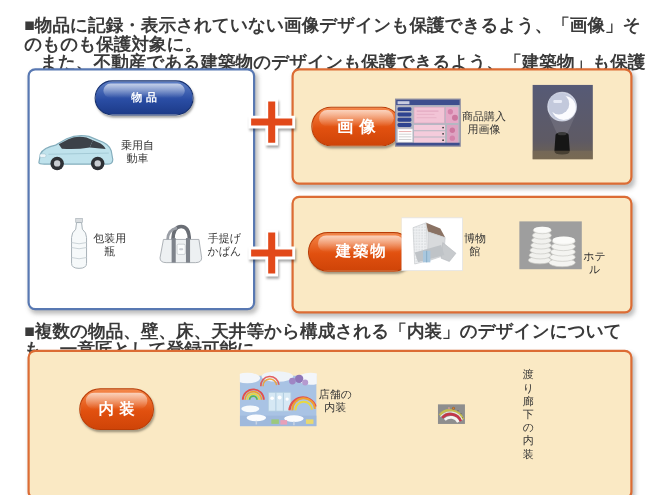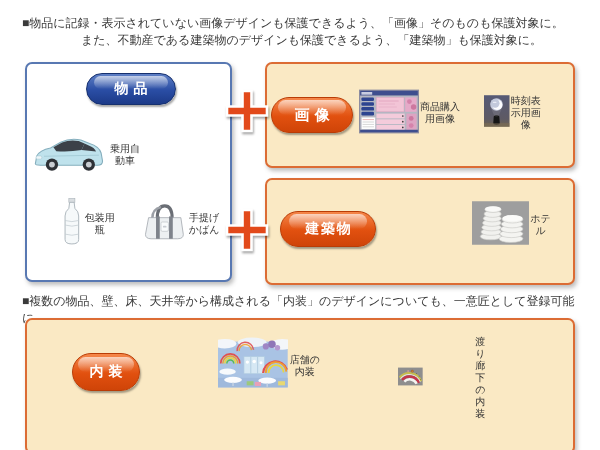--- a/index.html
+++ b/index.html
@@ -3,21 +3,21 @@
 <meta charset="utf-8">
 <style>
   html,body{margin:0;padding:0;}
   body{
     width:600px;height:450px;position:relative;background:#ffffff;
     font-family:"Liberation Sans","DejaVu Sans",sans-serif;
     color:#3a3a3a;overflow:hidden;
   }
   .intro{
     position:absolute;left:22px;width:566px;
-    font-size:12px;font-weight:normal;line-height:17px;color:#3a3a3a;
+    font-size:16px;font-weight:bold;line-height:17px;color:#3a3a3a;
   }
   .intro .line2{margin-left:13px;text-align:center;}
   #intro1{top:15px;}
   #intro2{top:293px;}
 
   .panel{position:absolute;border-radius:7px;box-sizing:border-box;}
   .panel-goods{
     left:25px;top:62px;width:207px;height:220px;
     background:#ffffff;border:2px solid #5878b2;
     box-shadow:2px 3px 4px rgba(110,110,110,.45);
@@ -43,22 +43,22 @@
     pointer-events:none;
   }
   .pill-blue{
     background:linear-gradient(180deg,#5d7ec4 0%,#2a4da4 55%,#1c3a88 100%);
     border:1px solid #16306e;
   }
   .pill-orange{
     background:linear-gradient(180deg,#f5874a 0%,#e1500f 55%,#cf4408 100%);
     border:1px solid #b93c06;
   }
-  .pill-goods{left:59px;top:9px;width:88px;height:30px;font-size:14px;}
-  .pill-image{left:4px;top:33px;width:80px;height:34px;font-size:15px;text-align:center;}
+  .pill-goods{left:59px;top:9px;width:88px;height:30px;font-size:10px;}
+  .pill-image{left:16px;top:33px;width:80px;height:34px;font-size:15px;text-align:center;}
   .pill-building{left:13px;top:31px;width:94px;height:34px;font-size:14px;letter-spacing:.12em;text-indent:.12em;}
   .pill-interior{left:45px;top:33px;width:66px;height:36px;font-size:14px;}
 
   .item{position:absolute;display:flex;align-items:center;}
   .item .caption{
     font-size:10px;line-height:12px;margin-top:3px;color:#333;
     text-align:center;white-space:pre-line;
   }
   .plus{
     position:absolute;width:46px;height:46px;z-index:6;
@@ -71,21 +71,21 @@
 <body>
 
 <div class="intro" id="intro1">
   <div class="line1">■物品に記録・表示されていない画像デザインも保護できるよう、「画像」そのものも保護対象に。</div>
   <div class="line2">また、不動産である建築物のデザインも保護できるよう、「建築物」も保護対象に。</div>
 </div>
 
 <div class="panel panel-goods">
   <div class="pill pill-blue pill-goods">物品</div>
 
-  <div class="item" style="left:4px;top:60px;width:112px;justify-content:space-between;">
+  <div class="item" style="left:4px;top:44px;width:112px;justify-content:space-between;">
     <svg width="105" height="58" viewBox="0 0 105 58">
       <path d="M6,44 L8,33 Q12,25 27,22 L41,14 Q54,8 69,11 L81,16 Q94,20 97,29 L99,40 Q99,46 92,46 L13,46 Q6,46 6,44 Z" fill="#bfe2ec" stroke="#85aebd" stroke-width="1.5"></path>
       <path d="M31,21 L43,14.5 Q54,10 66,12.5 L74,16 L70,25 Q52,28 35,26.5 Z" fill="#3c4148"></path>
       <path d="M70,25 L74,16 L80,18.5 Q88,21.5 90,27 Z" fill="#3c4148"></path>
       <line x1="18" y1="33.5" x2="94" y2="32" stroke="#9cc4d0" stroke-width="1"></line>
       <rect x="7" y="33" width="8" height="4.5" rx="2" fill="#edf6f9" stroke="#a8c8d4" stroke-width="0.8"></rect>
       <circle cx="29" cy="45" r="8.5" fill="#2e3136"></circle>
         <circle cx="29" cy="45" r="4" fill="#c9cdd2"></circle>
       <circle cx="80" cy="45" r="8.5" fill="#2e3136"></circle>
         <circle cx="80" cy="45" r="4" fill="#c9cdd2"></circle>
@@ -171,29 +171,47 @@
       <path d="M23,46 L15,28 L39,28 L31,46 Z" fill="#ffffff" opacity="0.10"></path>
       <circle cx="27" cy="20" r="13" fill="#c3c9dc"></circle>
       <circle cx="27" cy="20" r="13" fill="none" stroke="#e8ecf8" stroke-width="1" opacity="0.7"></circle>
       <circle cx="28.5" cy="21" r="11" fill="#fcfcff"></circle>
       <circle cx="24" cy="17.5" r="9.5" fill="#c3c9dc"></circle>
       <rect x="19" y="14" width="8" height="2.6" rx="1" fill="#eef1fa" opacity="0.85"></rect>
       <path d="M21,46 Q21,43.5 27,43.5 Q33,43.5 33,46 L34,60 Q34,63.5 27,63.5 Q20,63.5 20,60 Z" fill="#161616"></path>
       <ellipse cx="27" cy="44.5" rx="4" ry="1.4" fill="#3a3a3a"></ellipse>
       <rect x="0" y="60" width="55" height="8" fill="#857456" opacity="0.45"></rect>
     </svg>
-    <div class="caption">時刻表示用画像</div>
   </div>
 </div>
 
 <div class="panel panel-beige panel-building">
   <div class="pill pill-orange pill-building">建築物</div>
 
-
-  <div class="item" style="left:205px;top:14px;width:80px;">
+  <div class="item" style="left:98px;top:10px;width:78px;">
+    <svg width="74" height="64" viewBox="0 0 74 64">
+      <defs>
+        <pattern id="facdots" width="3.4" height="3.4" patternUnits="userSpaceOnUse">
+          <circle cx="1.2" cy="1.2" r="0.6" fill="#a8acb0"></circle>
+        </pattern>
+      </defs>
+      <rect width="74" height="64" fill="#ffffff" stroke="#e4e4e4" stroke-width="1"></rect>
+      <path d="M14,12 L30,6 L32,52 L16,56 Z" fill="#eef0f2" stroke="#c6cacd" stroke-width="0.8"></path>
+      <path d="M14,12 L30,6 L32,52 L16,56 Z" fill="url(#facdots)"></path>
+      <path d="M30,6 L47,13 L53,24 L32,17 Z" fill="#8a7263"></path>
+      <path d="M32,17 L53,24 L51,46 L33,52 Z" fill="#d8dadc" stroke="#c0c4c8" stroke-width="0.7"></path>
+      <path d="M50,30 L66,43 L58,53 L48,49 Z" fill="#c7cacd" stroke="#b4b8bc" stroke-width="0.7"></path>
+      <path d="M16,42 L48,33 L52,45 L20,54 Z" fill="#bfc3c7"></path>
+      <rect x="26" y="40" width="9" height="14" fill="#a9c7de"></rect>
+      <line x1="30.5" y1="40" x2="30.5" y2="54" stroke="#7fa8c4" stroke-width="1"></line>
+    </svg>
+    <div class="caption">博物館</div>
+  </div>
+
+  <div class="item" style="left:205px;top:14px;width:80px;align-items:flex-end;">
     <svg width="76" height="58" viewBox="0 0 76 58">
       <rect width="76" height="58" fill="#9e9e9e"></rect>
       <g stroke="#c6c6c2" stroke-width="0.8" fill="#f1f1ee">
         <ellipse cx="25" cy="47" rx="14" ry="4.5"></ellipse>
           <ellipse cx="25.5" cy="41" rx="13.5" ry="4.5"></ellipse>
         <ellipse cx="26" cy="35" rx="13" ry="4.5"></ellipse>
           <ellipse cx="26.5" cy="29" rx="12.5" ry="4.5"></ellipse>
         <ellipse cx="27" cy="23" rx="12" ry="4.5"></ellipse>
           <ellipse cx="27.5" cy="17" rx="11.5" ry="4.5"></ellipse>
         <ellipse cx="28" cy="11" rx="11" ry="4"></ellipse>

